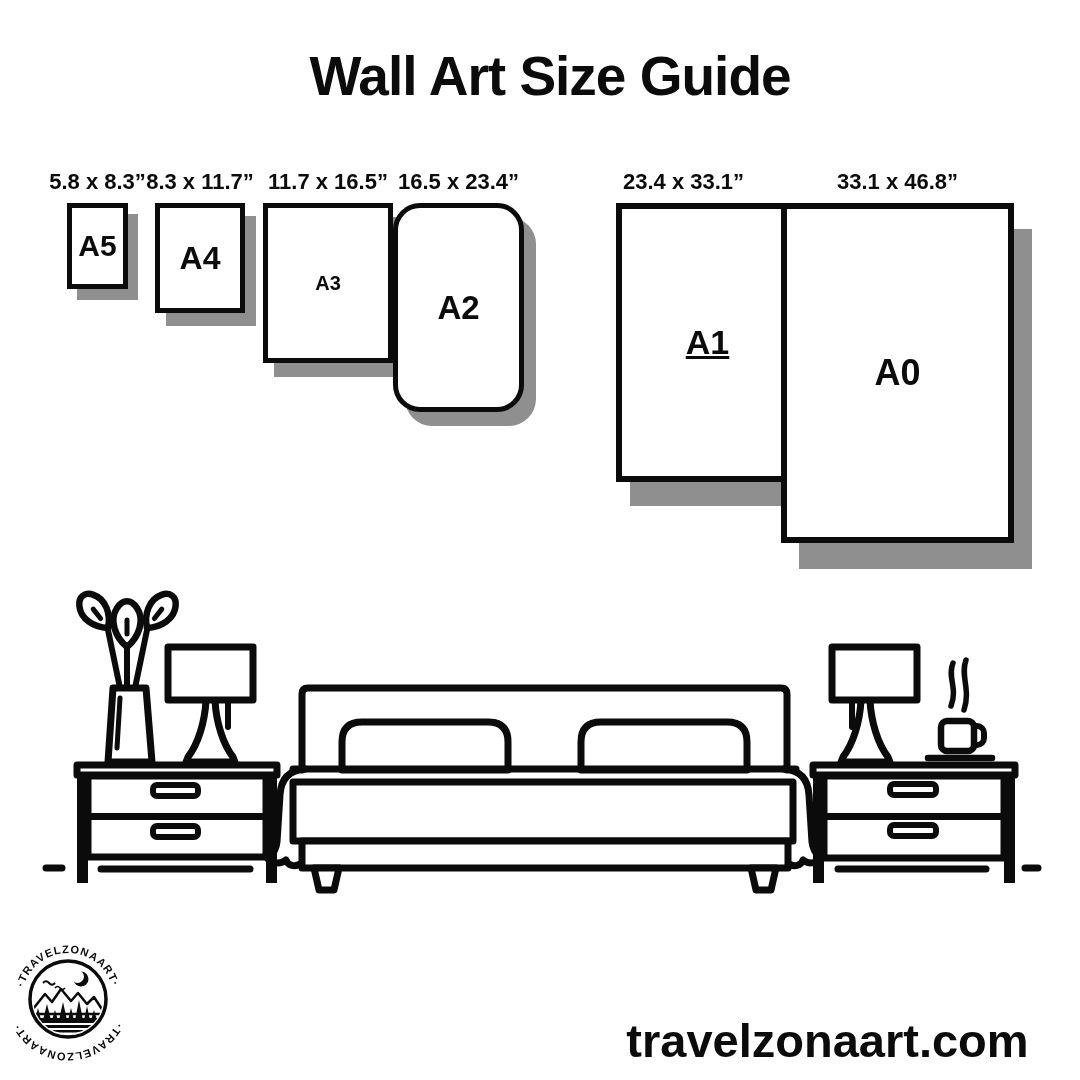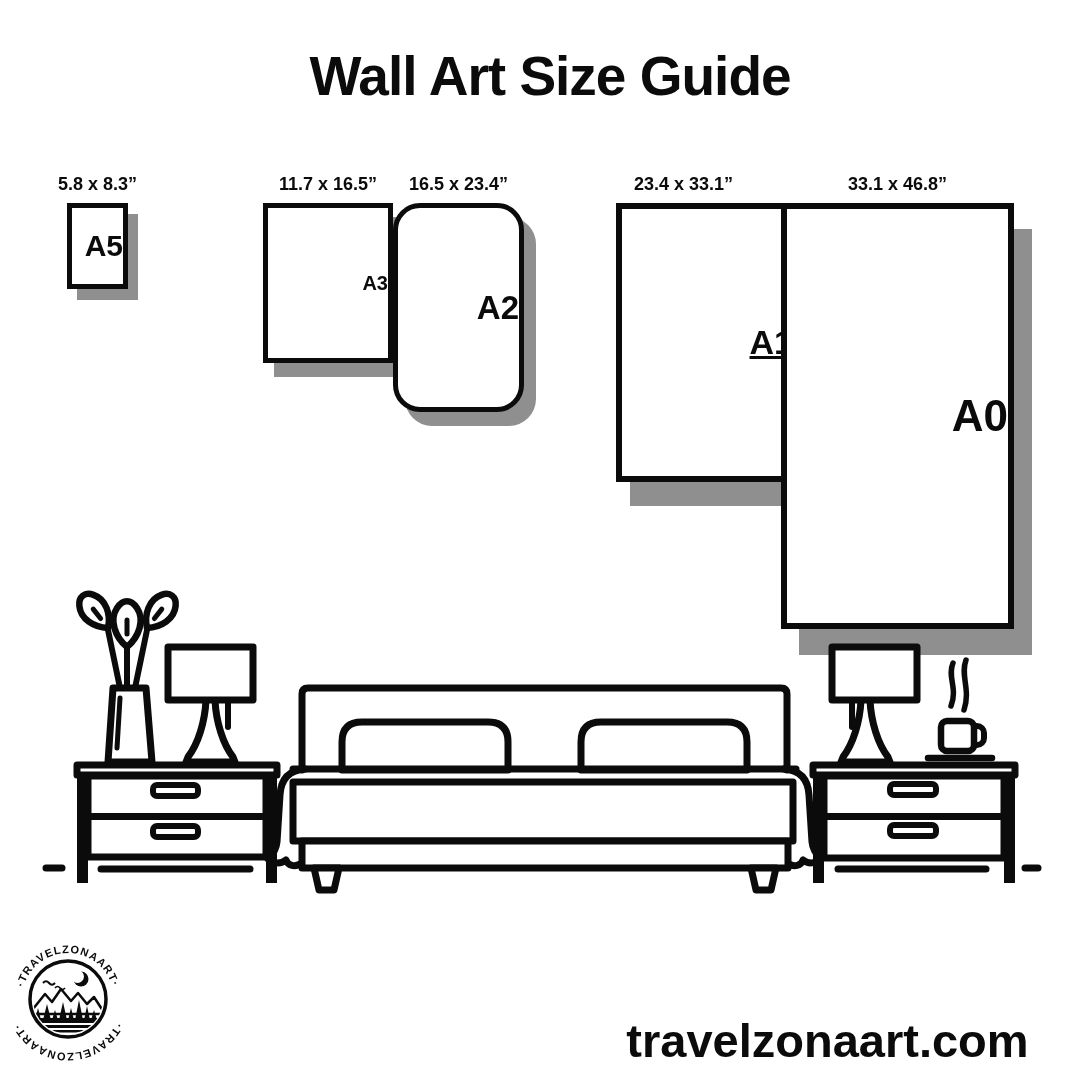--- a/index.html
+++ b/index.html
@@ -2,52 +2,58 @@
 <html><head>
 <meta charset="utf-8">
 <style>
   html,body{margin:0;padding:0;background:#fff;}
   .canvas{position:relative;width:1080px;height:1080px;background:#fff;overflow:hidden;
           font-family:"Liberation Sans",sans-serif;color:#0b0b0b;}
   .title{position:absolute;top:44px;left:0;width:1080px;text-align:center;
          font-size:55px;font-weight:bold;letter-spacing:-1px;padding-left:10px;}
   .size-item{position:absolute;}
   .dim-label{position:absolute;bottom:100%;left:50%;transform:translateX(-50%);
-             margin-bottom:8px;font-size:18px;font-weight:bold;white-space:nowrap;}
+             margin-bottom:8px;font-size:22px;font-weight:bold;white-space:nowrap;}
   .paper{box-sizing:border-box;width:100%;height:100%;background:#fff;
-         border:5px solid #0b0b0b;display:flex;align-items:center;justify-content:flex-end;
+         border:5px solid #0b0b0b;display:flex;align-items:center;justify-content:center;
          font-weight:bold;}
   .size-a5{left:67px;top:203px;width:61px;height:86px;}
   .size-a5 .paper{box-shadow:10px 11px 0 #8f8f8f;font-size:30px;}
   .size-a4{left:155px;top:203px;width:90px;height:110px;}
   .size-a4 .paper{box-shadow:11px 13px 0 #8f8f8f;font-size:32px;}
   .size-a3{left:263px;top:203px;width:130px;height:160px;}
   .size-a3 .paper{box-shadow:11px 14px 0 #8f8f8f;font-size:20px;}
   .size-a2{left:393px;top:203px;width:131px;height:209px;}
   .size-a2 .paper{box-shadow:12px 14px 0 #8f8f8f;font-size:33px;border-radius:27px;}
   .size-a1{left:568px;top:203px;width:183px;height:279px;padding-left:48px;}
   .size-a1 .paper{border-width:6px;box-shadow:14px 24px 0 #8f8f8f;font-size:34px;text-decoration:underline;}
-  .size-a0{left:781px;top:203px;width:233px;height:426px;}
-  .size-a0 .paper{border-width:6px;box-shadow:18px 26px 0 #8f8f8f;font-size:44px;}
+  .size-a0{left:781px;top:203px;width:233px;height:340px;}
+  .size-a0 .paper{border-width:6px;box-shadow:18px 26px 0 #8f8f8f;font-size:36px;}
   .scene{position:absolute;left:0;top:0;width:1080px;height:1080px;pointer-events:none;}
   .logo{position:absolute;left:5px;top:936px;width:126px;height:126px;}
   .website{position:absolute;top:1013px;left:560px;width:535px;text-align:center;
            font-size:47px;font-weight:bold;}
 </style>
 </head>
 <body>
 
 <div class="canvas">
 
   <div class="title">Wall Art Size Guide</div>
 
   <div class="size-item size-a5">
     <div class="dim-label">5.8 x 8.3”</div>
     <div class="paper">
       <span>A5</span>
+    </div>
+  </div>
+  <div class="size-item size-a4">
+    <div class="dim-label">8.3 x 11.7”</div>
+    <div class="paper">
+      <span>A4</span>
     </div>
   </div>
   <div class="size-item size-a3">
     <div class="dim-label">11.7 x 16.5”</div>
     <div class="paper">
       <span>A3</span>
     </div>
   </div>
   <div class="size-item size-a2">
     <div class="dim-label">16.5 x 23.4”</div>

